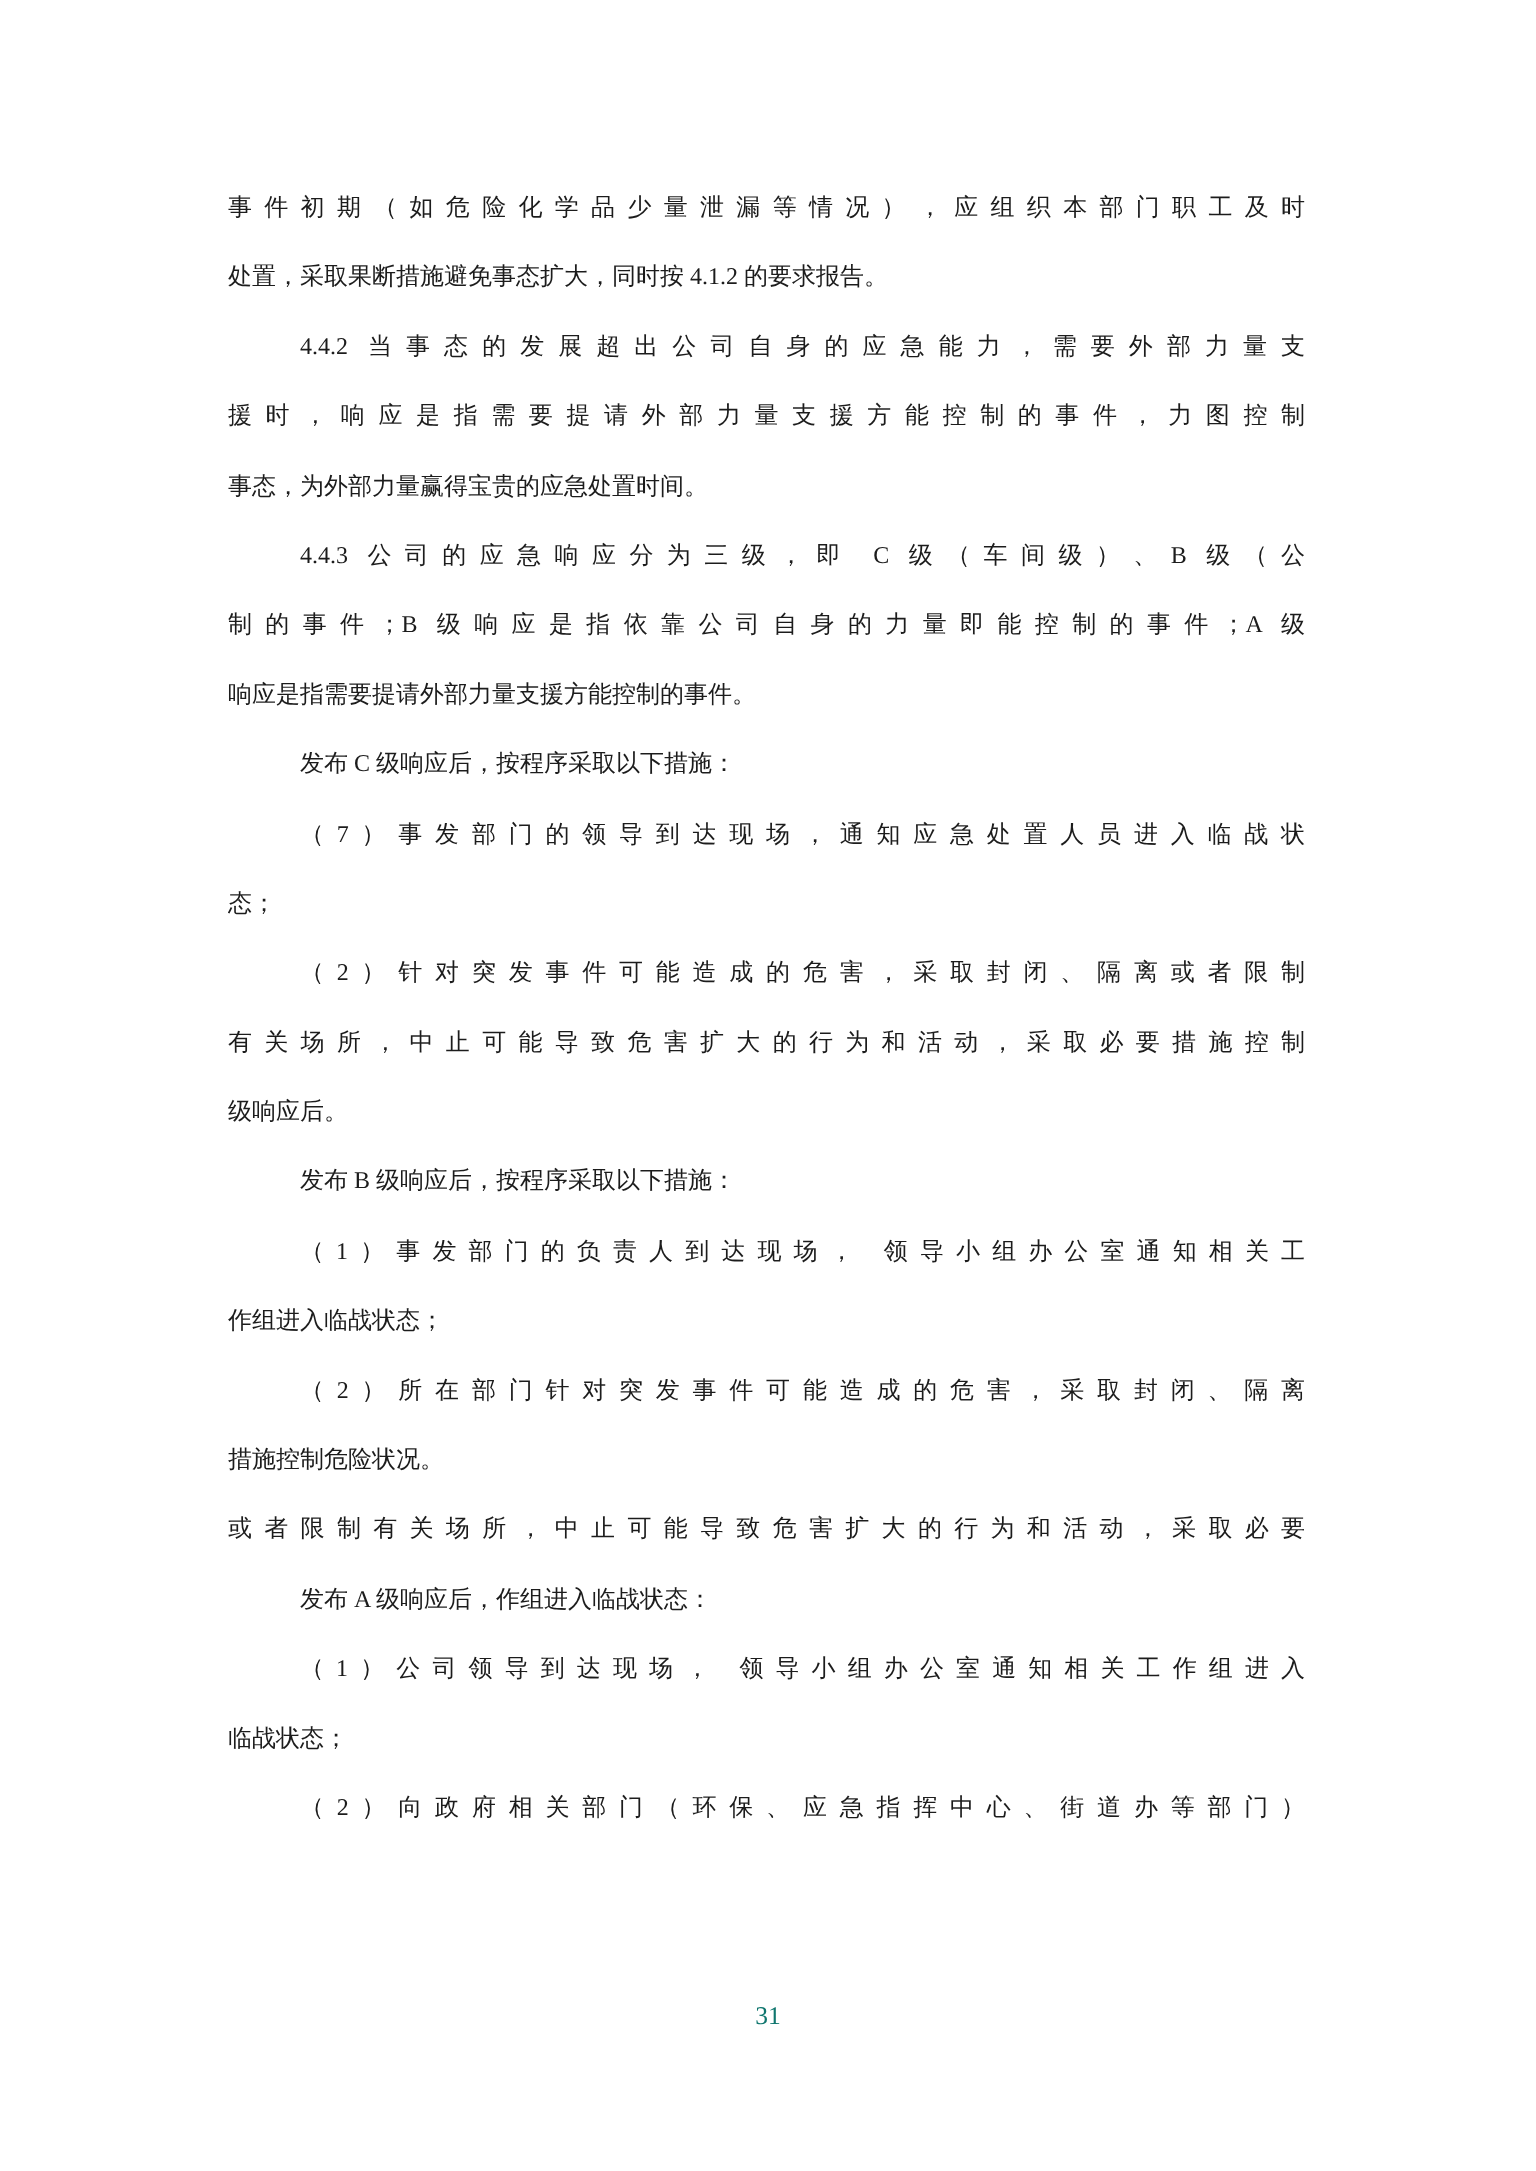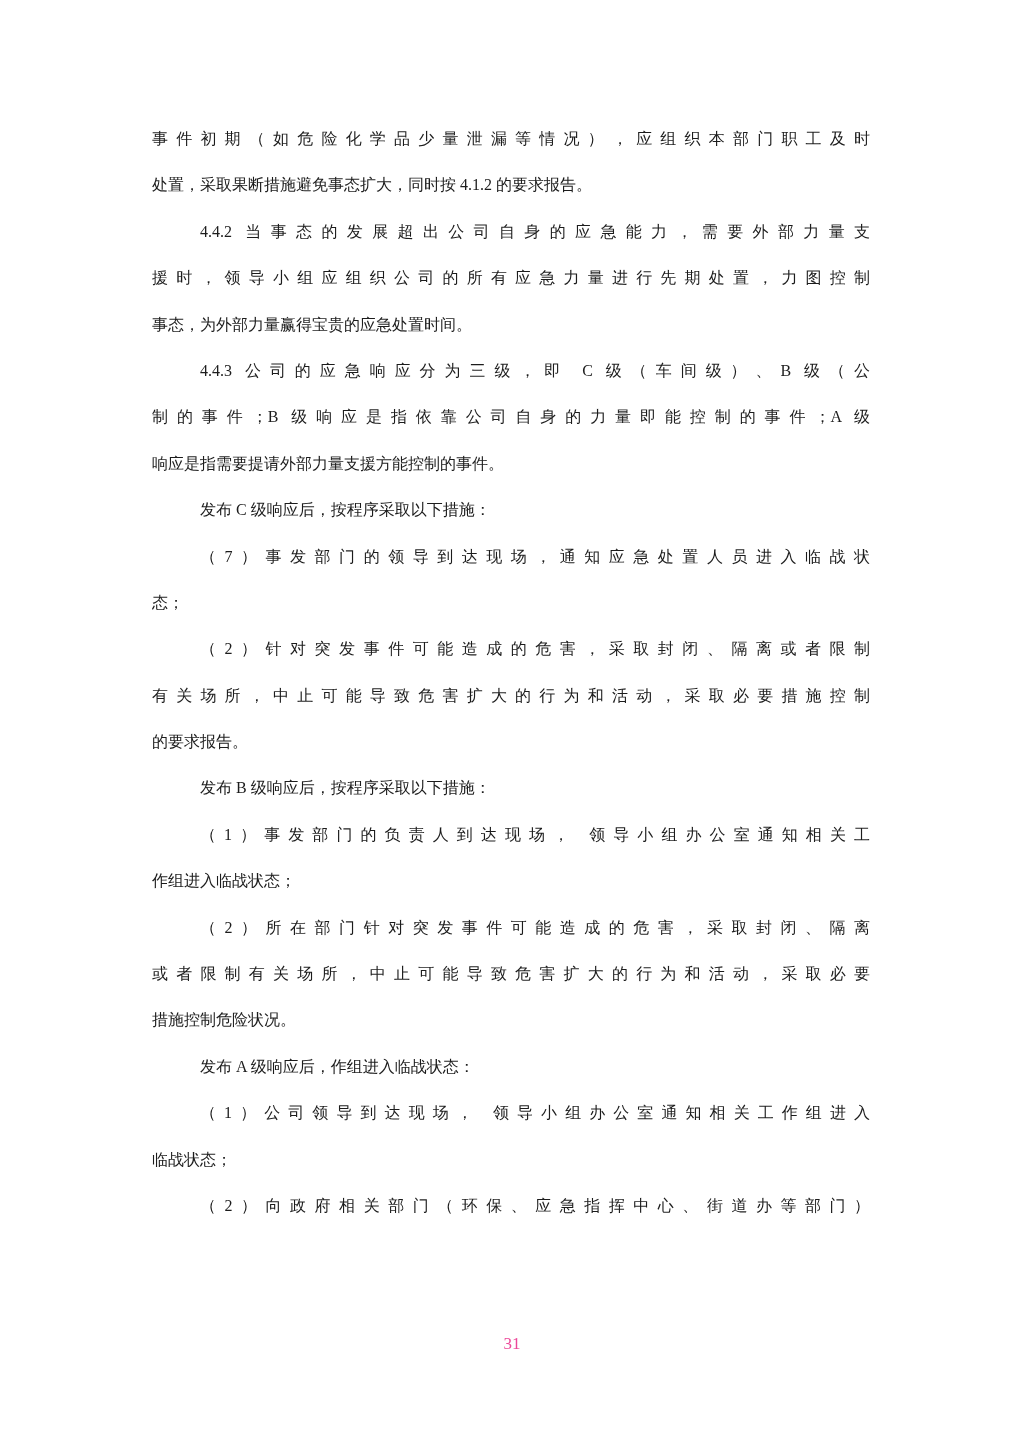--- a/index.html
+++ b/index.html
@@ -39,47 +39,47 @@
     padding-left: 48px;
   }
   .footer {
     position: absolute;
     left: 0;
     top: 1332px;
     width: 100%;
     text-align: center;
     font-size: 17px;
     line-height: 24px;
-    color: #ec4899;
+    color: #0f766e;
   }
 </style>
 </head>
 <body>
 
 <div class="page">
   <div class="text-block">
       <div class="line justify">事件初期（如危险化学品少量泄漏等情况），应组织本部门职工及时</div>
       <div class="line">处置，采取果断措施避免事态扩大，同时按 4.1.2 的要求报告。</div>
       <div class="line indent justify">4.4.2 当事态的发展超出公司自身的应急能力，需要外部力量支</div>
-      <div class="line justify">援时，领导小组应组织公司的所有应急力量进行先期处置，力图控制</div>
+      <div class="line justify">援时，响应是指需要提请外部力量支援方能控制的事件，力图控制</div>
       <div class="line">事态，为外部力量赢得宝贵的应急处置时间。</div>
       <div class="line indent justify">4.4.3 公司的应急响应分为三级，即 C 级（车间级）、B 级（公</div>
       <div class="line justify">制的事件；B 级响应是指依靠公司自身的力量即能控制的事件；A 级</div>
       <div class="line">响应是指需要提请外部力量支援方能控制的事件。</div>
       <div class="line indent">发布 C 级响应后，按程序采取以下措施：</div>
       <div class="line indent justify">（7）事发部门的领导到达现场，通知应急处置人员进入临战状</div>
       <div class="line">态；</div>
       <div class="line indent justify">（2）针对突发事件可能造成的危害，采取封闭、隔离或者限制</div>
       <div class="line justify">有关场所，中止可能导致危害扩大的行为和活动，采取必要措施控制</div>
-      <div class="line">的要求报告。</div>
+      <div class="line">级响应后。</div>
       <div class="line indent">发布 B 级响应后，按程序采取以下措施：</div>
       <div class="line indent justify">（1）事发部门的负责人到达现场， 领导小组办公室通知相关工</div>
       <div class="line">作组进入临战状态；</div>
       <div class="line indent justify">（2）所在部门针对突发事件可能造成的危害，采取封闭、隔离</div>
+      <div class="line">措施控制危险状况。</div>
       <div class="line justify">或者限制有关场所，中止可能导致危害扩大的行为和活动，采取必要</div>
-      <div class="line">措施控制危险状况。</div>
       <div class="line indent">发布 A 级响应后，作组进入临战状态：</div>
       <div class="line indent justify">（1）公司领导到达现场， 领导小组办公室通知相关工作组进入</div>
       <div class="line">临战状态；</div>
       <div class="line indent justify">（2）向政府相关部门（环保、应急指挥中心、街道办等部门）</div>
     </div>
   <div class="footer">31</div>
 </div>
 
 </body></html>

